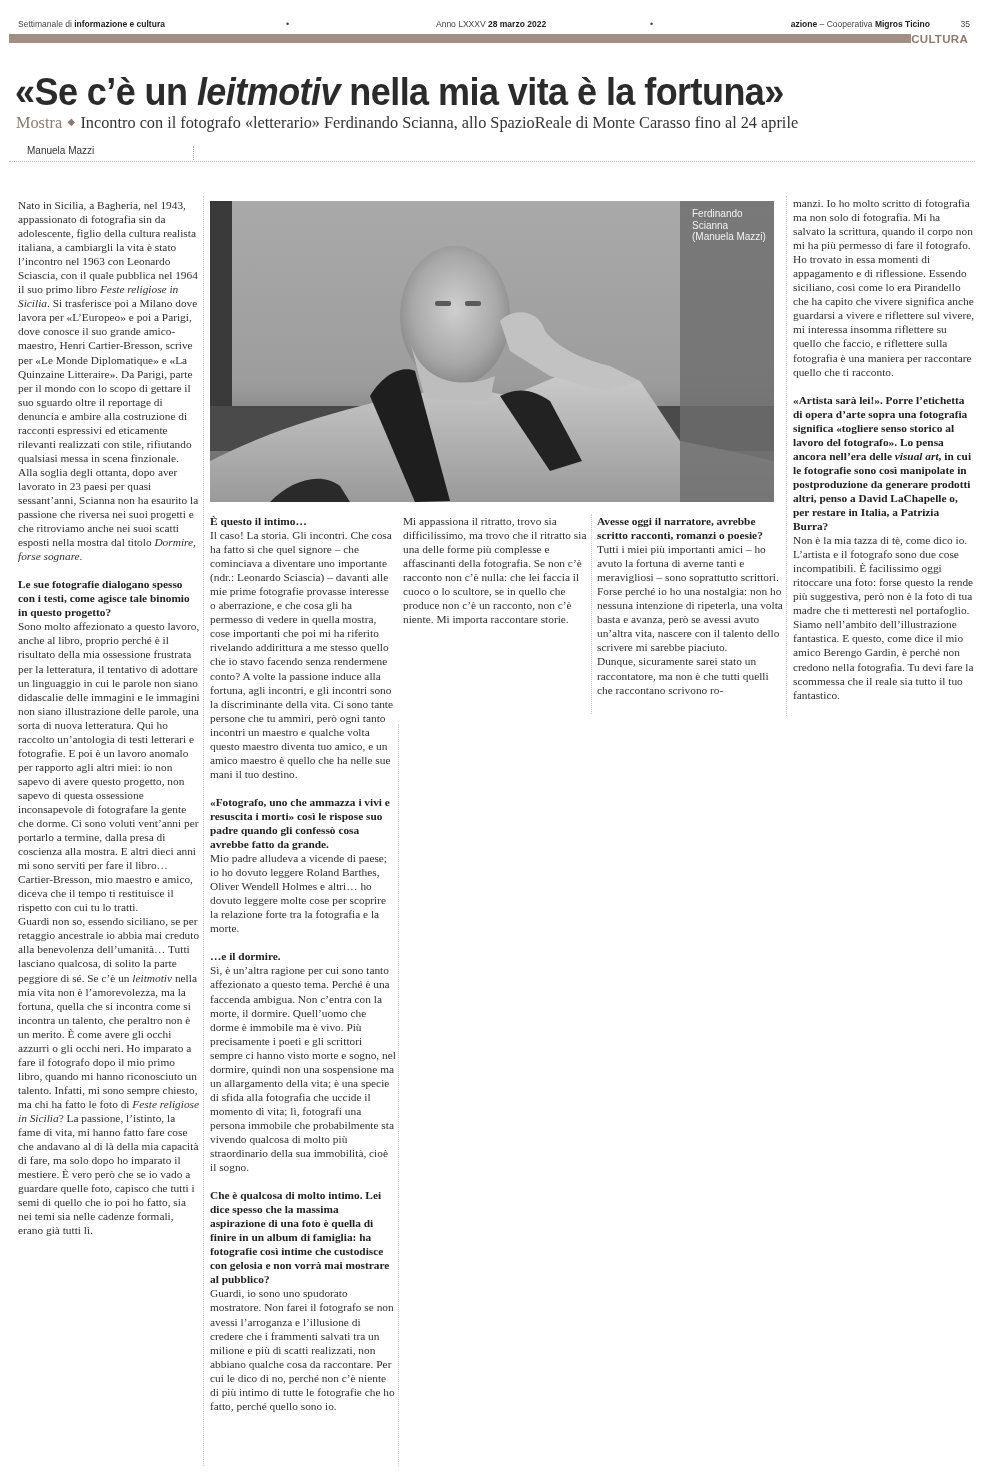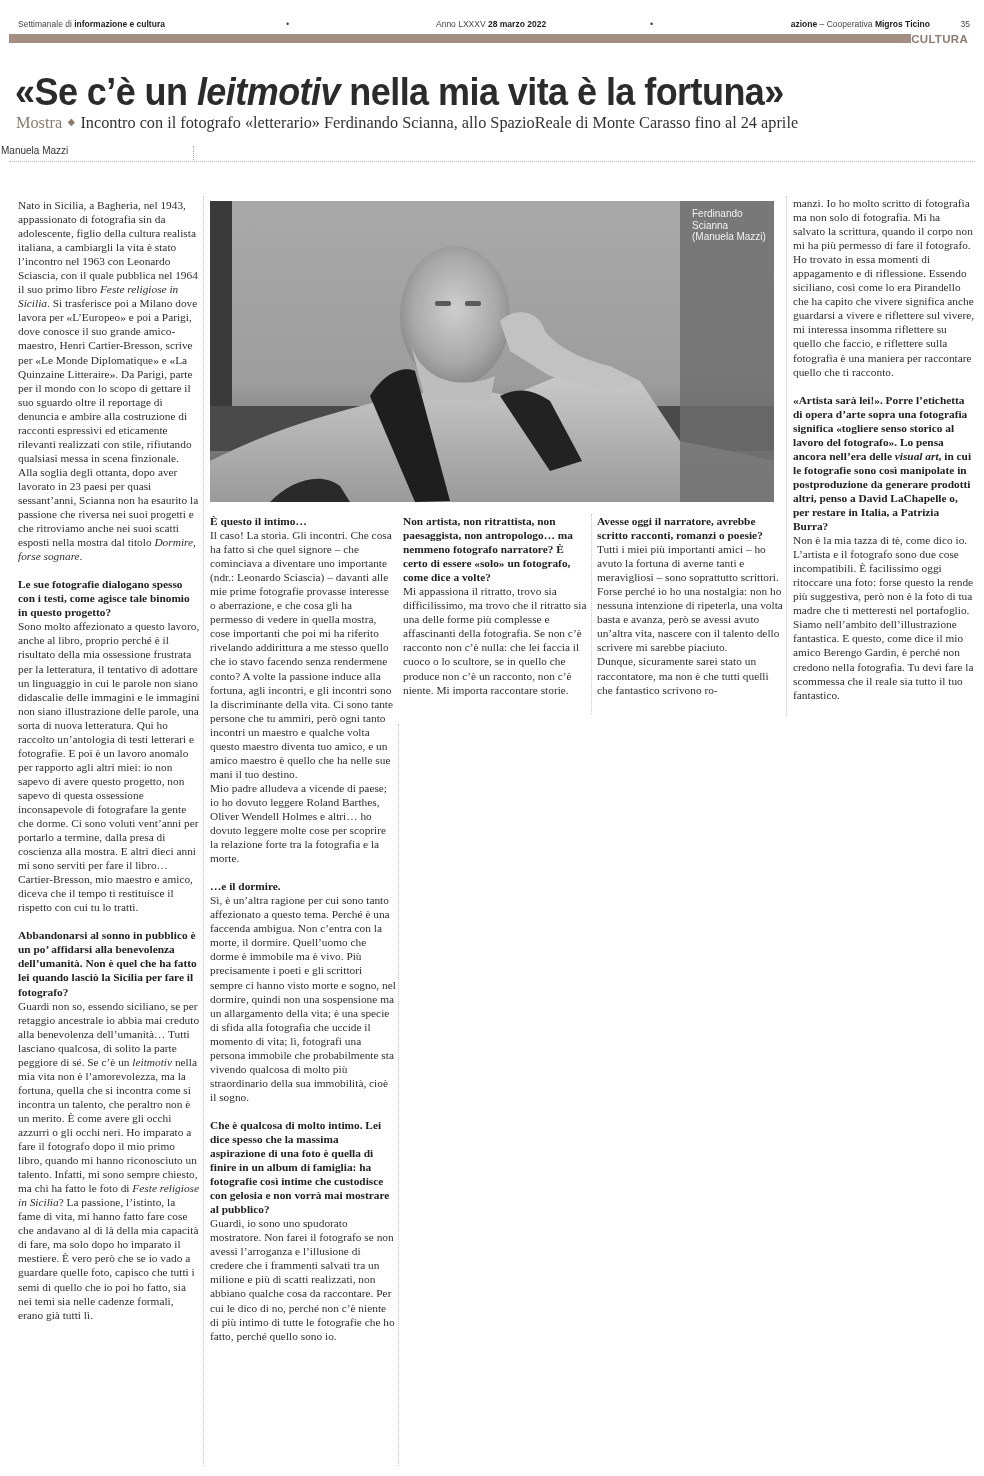--- a/index.html
+++ b/index.html
@@ -22,21 +22,21 @@
   .section-bar { position: absolute; top: 34px; left: 9px; width: 902px; height: 9px; background: #a28f82; }
   .section-label { position: absolute; top: 33px; right: 16px; font-size: 11.5px; font-weight: bold; color: #8c7b70; letter-spacing: 0.3px; padding-left: 14px; }
 
   .headline { position: absolute; top: 70px; left: 15px; font-size: 38.5px; font-weight: bold; color: #2b2b2b; letter-spacing: -0.6px; white-space: nowrap; transform: scaleX(0.935); transform-origin: left top; }
   .headline i { font-style: italic; }
 
   .subhead { position: absolute; top: 112px; left: 16px; font-size: 17.5px; color: #333; white-space: nowrap; transform: scaleX(0.93); transform-origin: left top; }
   .subhead .kicker { color: #8c7b70; }
   .subhead .diamond { color: #8c7b70; font-size: 10px; vertical-align: 3px; margin: 0 6px; }
 
-  .byline { position: absolute; top: 145px; left: 1px; font-size: 10px; color: #333; }
+  .byline { position: absolute; top: 145px; left: 27px; font-size: 10px; color: #333; }
   .byline-tick { position: absolute; top: 146px; left: 193px; width: 1px; height: 14px; border-left: 1px dotted #aaa; }
   .rule { position: absolute; top: 161px; left: 9px; right: 9px; height: 0; border-top: 1px dotted #b5b5b5; }
 
   
   .col { position: absolute; font-size: 11.35px; line-height: 14.05px; color: #2e2e2e; text-align: left; }
   .col p { margin: 0; }
   .col p.q { font-weight: bold; color: #222; margin-top: 14px; }
   .col p.first { margin-top: 0; }
   .col i { font-style: italic; }
   .c1 { left: 18px; top: 198px; width: 182px; }
@@ -120,42 +120,41 @@
   <div>Ferdinando</div>
   <div>Scianna</div>
   <div>(Manuela Mazzi)</div>
 </div>
 
 <div class="col c1 serif">
   <p class="first"><span>Nato in Sicilia, a Bagheria, nel 1943, appassionato di fotografia sin da adolescente, figlio della cultura realista italiana, a cambiargli la vita è stato l’incontro nel 1963 con Leonardo Sciascia, con il quale pubblica nel 1964 il suo primo libro </span><i>Feste religiose in Sicilia</i><span>. Si trasferisce poi a Milano dove lavora per «L’Europeo» e poi a Parigi, dove conosce il suo grande amico-maestro, Henri Cartier-Bresson, scrive per «Le Monde Diplomatique» e «La Quinzaine Litteraire». Da Parigi, parte per il mondo con lo scopo di gettare il suo sguardo oltre il reportage di denuncia e ambire alla costruzione di racconti espressivi ed eticamente rilevanti realizzati con stile, rifiutando qualsiasi messa in scena finzionale.</span></p>
   <p><span>Alla soglia degli ottanta, dopo aver lavorato in 23 paesi per quasi sessant’anni, Scianna non ha esaurito la passione che riversa nei suoi progetti e che ritroviamo anche nei suoi scatti esposti nella mostra dal titolo </span><i>Dormire, forse sognare.</i></p>
   <p class="q">Le sue fotografie dialogano spesso con i testi, come agisce tale binomio in questo progetto?</p>
   <p>Sono molto affezionato a questo lavoro, anche al libro, proprio perché è il risultato della mia ossessione frustrata per la letteratura, il tentativo di adottare un linguaggio in cui le parole non siano didascalie delle immagini e le immagini non siano illustrazione delle parole, una sorta di nuova letteratura. Qui ho raccolto un’antologia di testi letterari e fotografie. E poi è un lavoro anomalo per rapporto agli altri miei: io non sapevo di avere questo progetto, non sapevo di questa ossessione inconsapevole di fotografare la gente che dorme. Ci sono voluti vent’anni per portarlo a termine, dalla presa di coscienza alla mostra. E altri dieci anni mi sono serviti per fare il libro… Cartier-Bresson, mio maestro e amico, diceva che il tempo ti restituisce il rispetto con cui tu lo tratti.</p>
-  <p class="q">Abbandonarsi al sonno in pubblico è un po’ affidarsi alla benevolenza dell’umanità. Non è quel che ha fatto lei quando lasciò la Sicilia per fare il fotografo?</p>
   <p><span>Guardi non so, essendo siciliano, se per retaggio ancestrale io abbia mai creduto alla benevolenza dell’umanità… Tutti lasciano qualcosa, di solito la parte peggiore di sé. Se c’è un </span><i>leitmotiv</i><span> nella mia vita non è l’amorevolezza, ma la fortuna, quella che si incontra come si incontra un talento, che peraltro non è un merito. È come avere gli occhi azzurri o gli occhi neri. Ho imparato a fare il fotografo dopo il mio primo libro, quando mi hanno riconosciuto un talento. Infatti, mi sono sempre chiesto, ma chi ha fatto le foto di </span><i>Feste religiose in Sicilia</i><span>? La passione, l’istinto, la fame di vita, mi hanno fatto fare cose che andavano al di là della mia capacità di fare, ma solo dopo ho imparato il mestiere. È vero però che se io vado a guardare quelle foto, capisco che tutti i semi di quello che io poi ho fatto, sia nei temi sia nelle cadenze formali, erano già tutti lì.</span></p>
 </div>
 
 <div class="col c2 serif">
   <p class="q first">È questo il intimo…</p>
   <p>Il caso! La storia. Gli incontri. Che cosa ha fatto sì che quel signore – che cominciava a diventare uno importante (ndr.: Leonardo Sciascia) – davanti alle mie prime fotografie provasse interesse o aberrazione, e che cosa gli ha permesso di vedere in quella mostra, cose importanti che poi mi ha riferito rivelando addirittura a me stesso quello che io stavo facendo senza rendermene conto? A volte la passione induce alla fortuna, agli incontri, e gli incontri sono la discriminante della vita. Ci sono tante persone che tu ammiri, però ogni tanto incontri un maestro e qualche volta questo maestro diventa tuo amico, e un amico maestro è quello che ha nelle sue mani il tuo destino.</p>
+  <p class="q">«Fotografo, uno che ammazza i vivi e resuscita i morti» così le rispose suo padre quando gli confessò cosa avrebbe fatto da grande.</p>
   <p>Mio padre alludeva a vicende di paese; io ho dovuto leggere Roland Barthes, Oliver Wendell Holmes e altri… ho dovuto leggere molte cose per scoprire la relazione forte tra la fotografia e la morte.</p>
   <p class="q">…e il dormire.</p>
   <p>Sì, è un’altra ragione per cui sono tanto affezionato a questo tema. Perché è una faccenda ambigua. Non c’entra con la morte, il dormire. Quell’uomo che dorme è immobile ma è vivo. Più precisamente i poeti e gli scrittori sempre ci hanno visto morte e sogno, nel dormire, quindi non una sospensione ma un allargamento della vita; è una specie di sfida alla fotografia che uccide il momento di vita; lì, fotografi una persona immobile che probabilmente sta vivendo qualcosa di molto più straordinario della sua immobilità, cioè il sogno.</p>
   <p class="q">Che è qualcosa di molto intimo. Lei dice spesso che la massima aspirazione di una foto è quella di finire in un album di famiglia: ha fotografie così intime che custodisce con gelosia e non vorrà mai mostrare al pubblico?</p>
   <p>Guardi, io sono uno spudorato mostratore. Non farei il fotografo se non avessi l’arroganza e l’illusione di credere che i frammenti salvati tra un milione e più di scatti realizzati, non abbiano qualche cosa da raccontare. Per cui le dico di no, perché non c’è niente di più intimo di tutte le fotografie che ho fatto, perché quello sono io.</p>
 </div>
 
 <div class="col c3 serif">
-  <p class="q first">Non artista, non ritrattista, non paesaggista, non antropologo… ma nemmeno fotografo narratore? È certo di essere «solo» un fotografo, come dice a volte?</p>
   <p>Mi appassiona il ritratto, trovo sia difficilissimo, ma trovo che il ritratto sia una delle forme più complesse e affascinanti della fotografia. Se non c’è racconto non c’è nulla: che lei faccia il cuoco o lo scultore, se in quello che produce non c’è un racconto, non c’è niente. Mi importa raccontare storie.</p>
 </div>
 
 <div class="col c4 serif">
   <p class="q first">Avesse oggi il narratore, avrebbe scritto racconti, romanzi o poesie?</p>
   <p>Tutti i miei più importanti amici – ho avuto la fortuna di averne tanti e meravigliosi – sono soprattutto scrittori. Forse perché io ho una nostalgia: non ho nessuna intenzione di ripeterla, una volta basta e avanza, però se avessi avuto un’altra vita, nascere con il talento dello scrivere mi sarebbe piaciuto.</p>
-  <p>Dunque, sicuramente sarei stato un raccontatore, ma non è che tutti quelli che fantastico scrivono ro-</p>
+  <p>Dunque, sicuramente sarei stato un raccontatore, ma non è che tutti quelli che raccontano scrivono ro-</p>
 </div>
 
 <div class="col c5 serif">
   <p class="first">manzi. Io ho molto scritto di fotografia ma non solo di fotografia. Mi ha salvato la scrittura, quando il corpo non mi ha più permesso di fare il fotografo. Ho trovato in essa momenti di appagamento e di riflessione. Essendo siciliano, così come lo era Pirandello che ha capito che vivere significa anche guardarsi a vivere e riflettere sul vivere, mi interessa insomma riflettere su quello che faccio, e riflettere sulla fotografia è una maniera per raccontare quello che ti racconto.</p>
   <p class="q"><span>«Artista sarà lei!». Porre l’etichetta di opera d’arte sopra una fotografia significa «togliere senso storico al lavoro del fotografo». Lo pensa ancora nell’era delle </span><i>visual art</i><span>, in cui le fotografie sono così manipolate in postproduzione da generare prodotti altri, penso a David LaChapelle o, per restare in Italia, a Patrizia Burra?</span></p>
   <p>Non è la mia tazza di tè, come dico io. L’artista e il fotografo sono due cose incompatibili. È facilissimo oggi ritoccare una foto: forse questo la rende più suggestiva, però non è la foto di tua madre che ti metteresti nel portafoglio. Siamo nell’ambito dell’illustrazione fantastica. E questo, come dice il mio amico Berengo Gardin, è perché non credono nella fotografia. Tu devi fare la scommessa che il reale sia tutto il tuo fantastico.</p>
 </div>
 
 </body></html>

